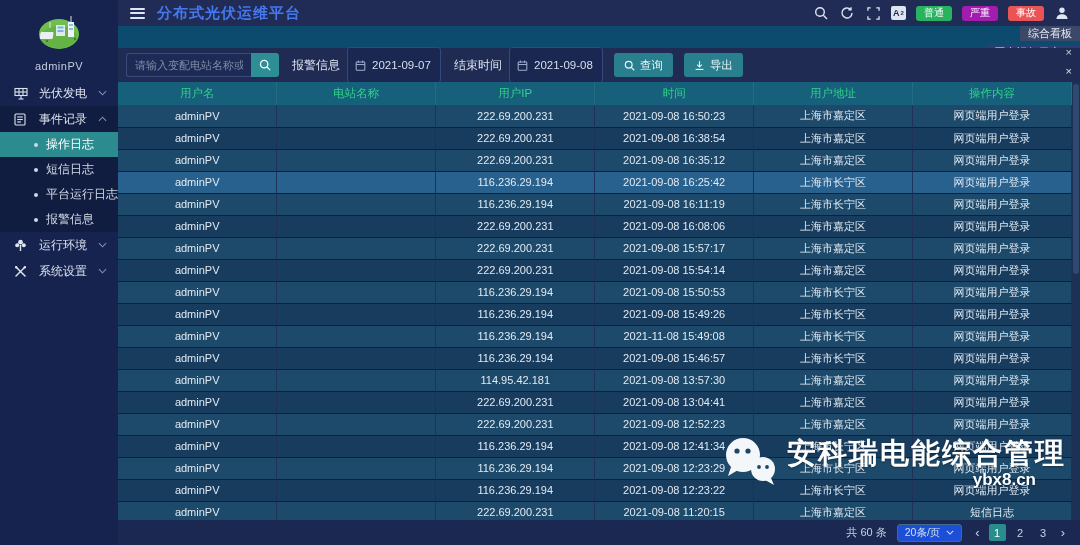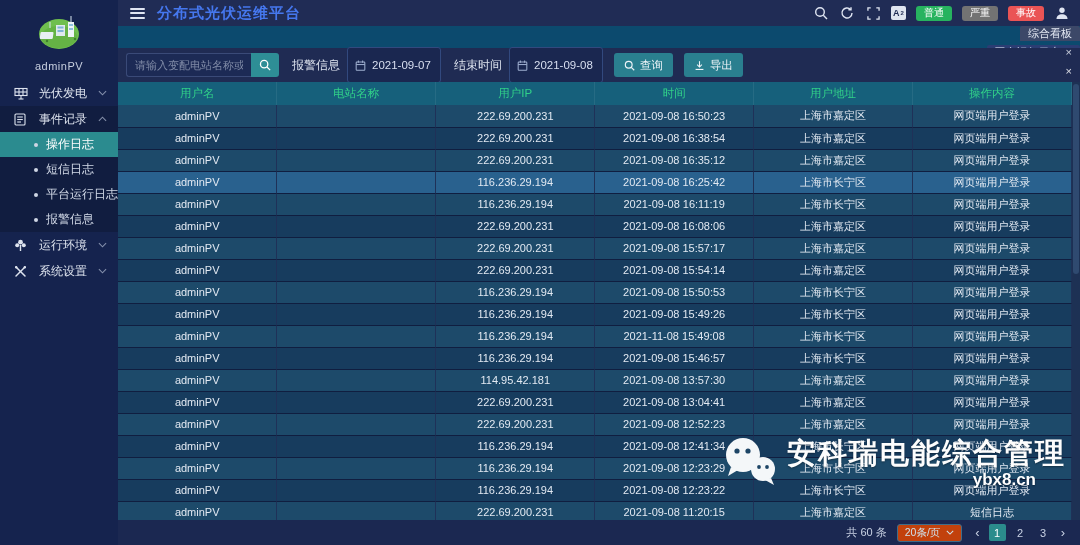--- a/index.html
+++ b/index.html
@@ -67,21 +67,21 @@
 
   
   .watermark { position:absolute; right:14px; bottom:30px; display:flex; align-items:center; gap:8px; pointer-events:none; }
   .wm-texts { display:flex; flex-direction:column; align-items:flex-end; }
   .wm-text { font-size:29px; font-weight:bold; color:#fdfdfd; letter-spacing:2px; text-shadow:0 1px 2px rgba(0,0,0,.35); white-space:nowrap; }
   .wm-url { font-size:17px; font-weight:bold; color:#fff; margin:-4px 30px 0 0; text-shadow:0 1px 2px rgba(0,0,0,.4); }
 
   
   .footer { height:25px; background:#1b2851; display:flex; align-items:center; justify-content:flex-end; padding-right:12px; gap:10px; }
   .total-label { font-size:11px; color:#c9d2e4; }
-  .page-size { height:18px; border:1px solid #3f6d8a; border-radius:3px; display:flex; align-items:center; gap:6px; padding:0 7px; font-size:10.5px; color:#cfe0ea; cursor:pointer; background:#c2410c; }
+  .page-size { height:18px; border:1px solid #3f6d8a; border-radius:3px; display:flex; align-items:center; gap:6px; padding:0 7px; font-size:10.5px; color:#cfe0ea; cursor:pointer; background:#1d4ed8; }
   .pager { display:flex; align-items:center; gap:6px; }
   .pg-arrow { color:#c9d2e4; font-size:13px; cursor:pointer; padding:0 3px; }
   .pg-num { min-width:17px; height:17px; display:flex; align-items:center; justify-content:center; font-size:11px; color:#c9d2e4; border-radius:2px; cursor:pointer; }
   .pg-num.active { background:#2b8c8c; color:#fff; }
   svg { display:block; }
 </style>
 </head>
 <body>
 
 <div class="app">
@@ -217,21 +217,21 @@
               <path d="M10 1h3v3"></path>
               <path d="M13 10v3h-3"></path>
               <path d="M4 13H1v-3"></path>
             </svg>
         </span>
         <span class="font-icon">
             <span>A</span>
             <sup>2</sup>
           </span>
         <span class="badge" style="background: rgb(39, 179, 95);">普通</span>
-        <span class="badge" style="background: #737373;">严重</span>
+        <span class="badge" style="background: #a21caf;">严重</span>
         <span class="badge" style="background: rgb(234, 84, 85);">事故</span>
         <span class="tb-icon">
           <svg width="14" height="14" viewBox="0 0 14 14" fill="#dfe5f2">
               <circle cx="7" cy="4.3" r="2.7"></circle>
               <path d="M1.5 13c0-3.1 2.4-4.7 5.5-4.7s5.5 1.6 5.5 4.7z"></path>
             </svg>
         </span>
       </div>
     </header>
 

